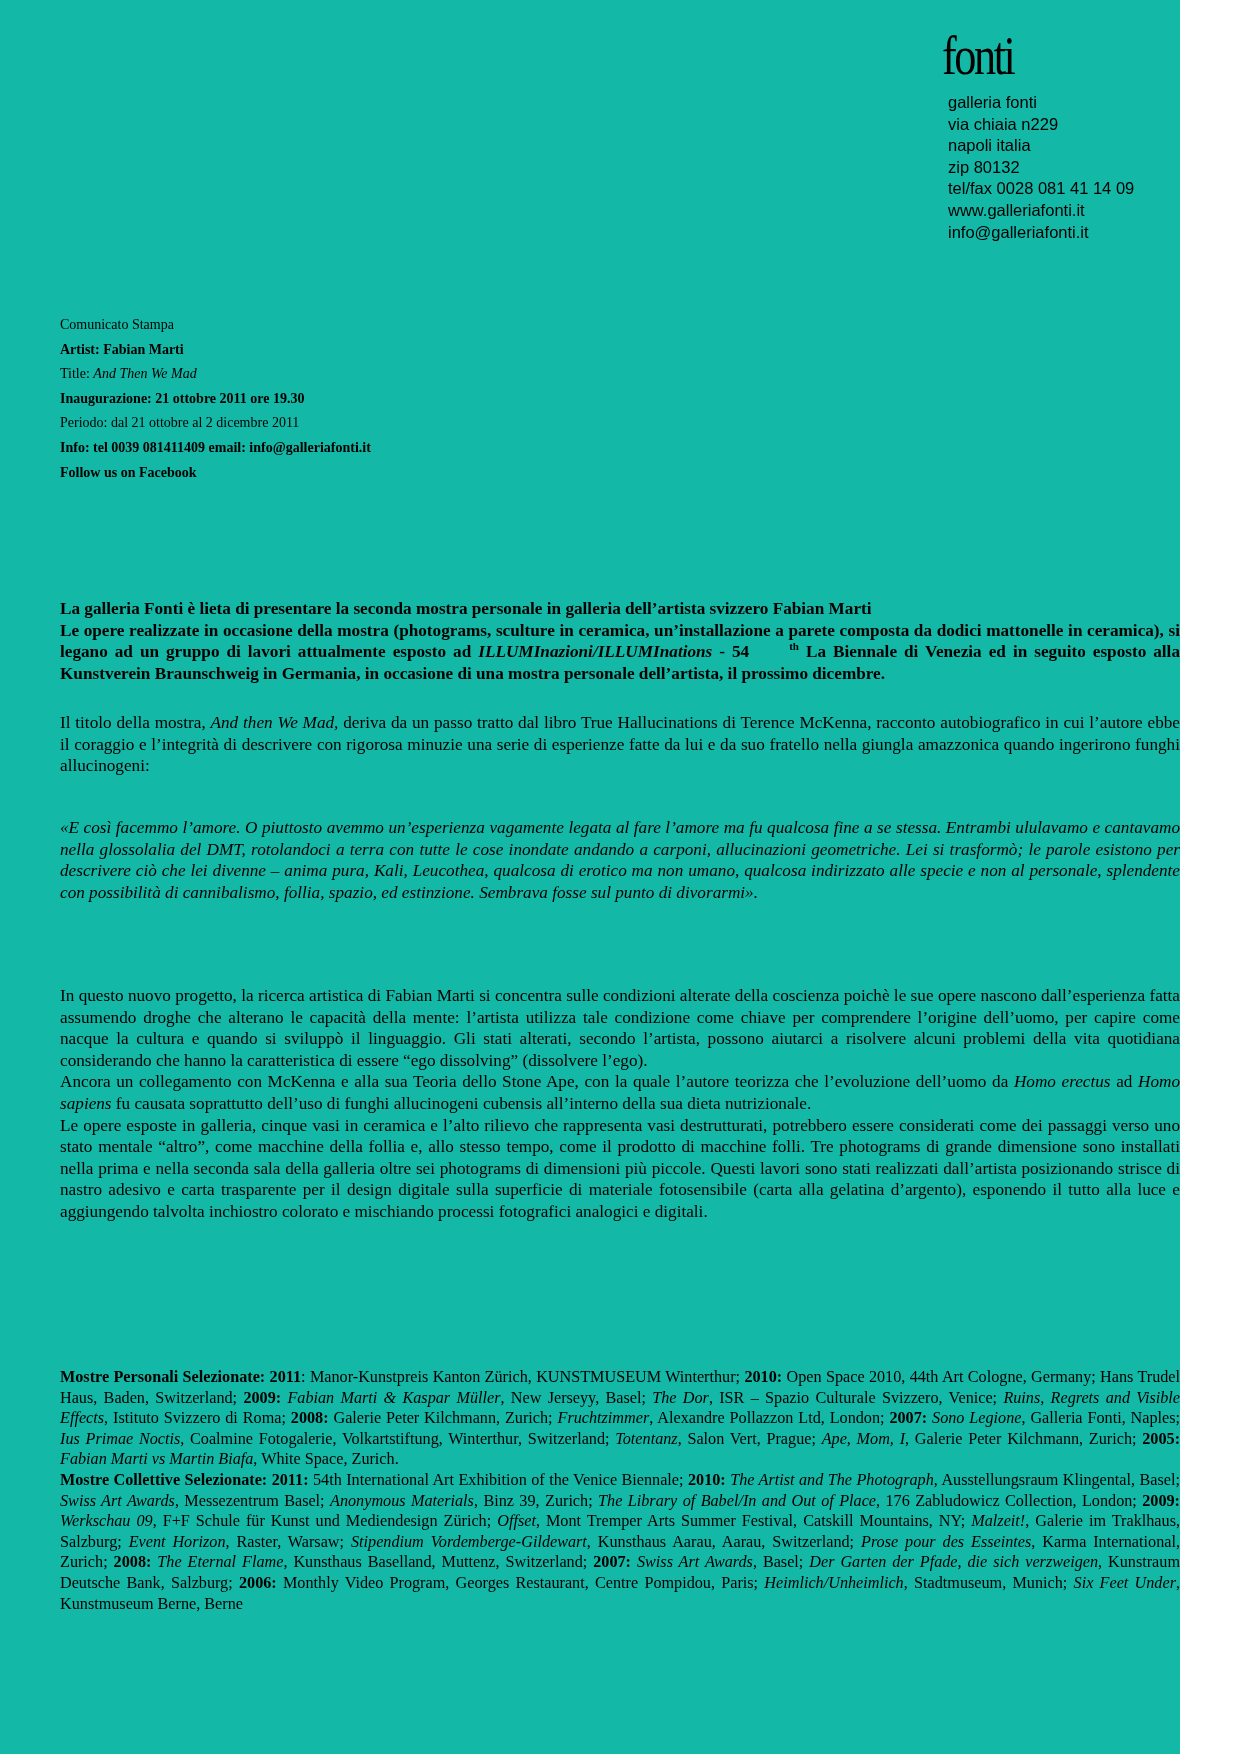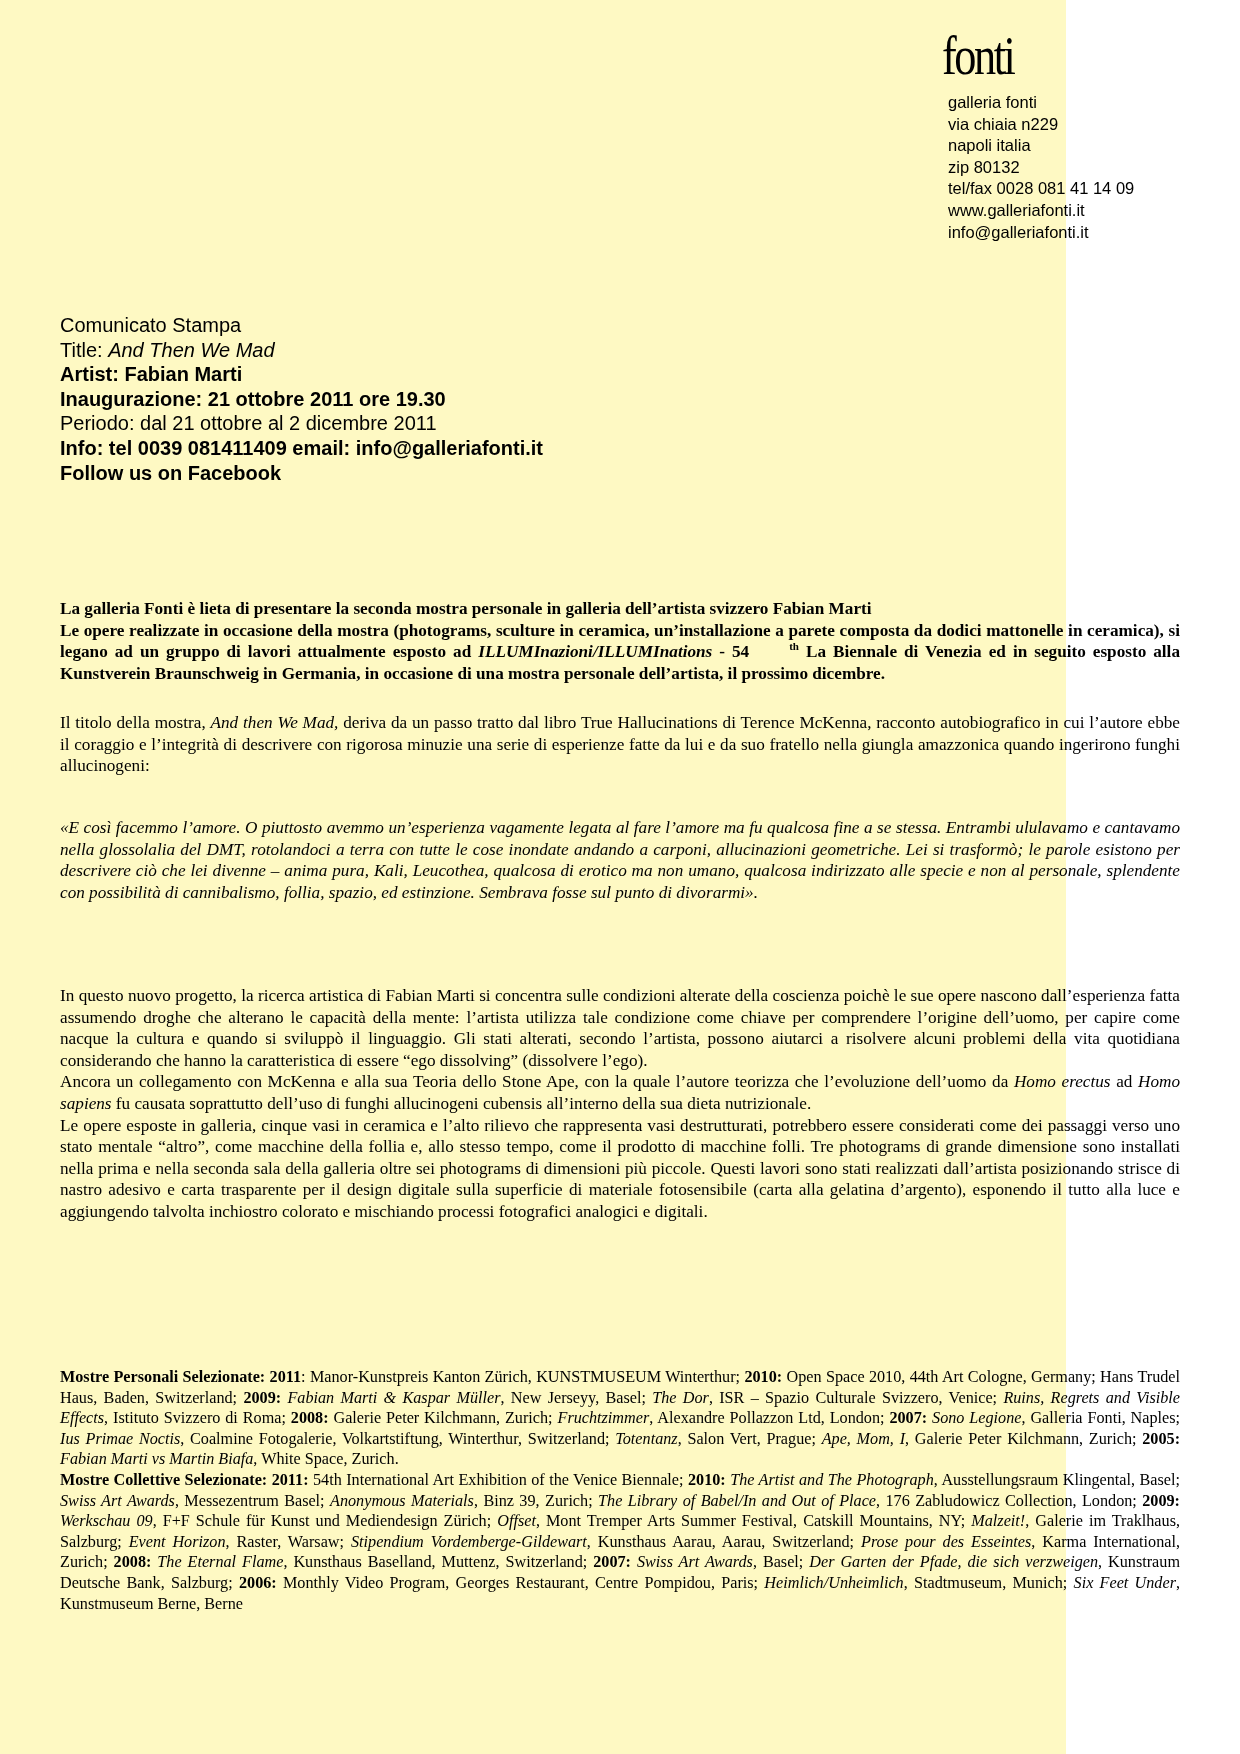--- a/index.html
+++ b/index.html
@@ -1,25 +1,25 @@
 <!DOCTYPE html>
 <html><head>
 <meta charset="utf-8">
 <style>
   html, body { margin: 0; padding: 0; background: #ffffff; }
   body { width: 1240px; height: 1754px; position: relative; overflow: hidden; color: #000; }
-  .page { position: absolute; left: 0; top: 0; width: 1066px; height: 1754px; background: #fef9c3; }
+  .page { position: absolute; left: 0; top: 0; width: 1180px; height: 1754px; background: #14b8a6; }
 
   
   .letterhead { position: absolute; left: 948px; top: 28px; width: 270px; }
   .logo { font-family: "Liberation Serif", serif; font-size: 54px; line-height: 56px; letter-spacing: -3px; font-weight: normal; margin: 0 0 8px -6px; transform: scaleX(0.82); transform-origin: left; }
   .addr-line { font-family: Liberation Sans, sans-serif; font-size: 16.5px; line-height: 21.6px; white-space: nowrap; }
 
   
-  .header { position: absolute; left: 60px; top: 313px; width: 1120px; font-family: Liberation Sans, sans-serif; font-size: 20px; line-height: 24.6px; }
+  .header { position: absolute; left: 60px; top: 313px; width: 1120px; font-family: Liberation Serif, serif; font-size: 14px; line-height: 24.6px; }
   .header .line { white-space: nowrap; }
   .b { font-weight: bold; }
   .i { font-style: italic; }
 
   
   .body-text { position: absolute; left: 60px; width: 1120px; font-family: "Liberation Serif", serif; font-size: 17.2px; line-height: 21.6px; text-align: justify; }
   .intro { top: 598px; font-weight: bold; }
   .p1 { top: 712px; }
   .quote { top: 817px; font-style: italic; }
   .p2 { top: 985px; }
@@ -37,22 +37,22 @@
     <div class="addr-line">via chiaia n229</div>
     <div class="addr-line">napoli italia</div>
     <div class="addr-line">zip 80132</div>
     <div class="addr-line">tel/fax 0028 081 41 14 09</div>
     <div class="addr-line">www.galleriafonti.it</div>
     <div class="addr-line">info@galleriafonti.it</div>
   </div>
 
   <div class="header">
     <div class="line">Comunicato Stampa</div>
+    <div class="line b"><span>Artist: </span><span>Fabian Marti</span></div>
     <div class="line"><span>Title: </span><span class="i">And Then We Mad</span></div>
-    <div class="line b"><span>Artist: </span><span>Fabian Marti</span></div>
     <div class="line b">Inaugurazione: 21 ottobre 2011 ore 19.30</div>
     <div class="line">Periodo: dal 21 ottobre al 2 dicembre 2011</div>
     <div class="line b">Info: tel  0039 081411409  email:  info@galleriafonti.it</div>
     <div class="line b">Follow us on Facebook</div>
   </div>
 
   <div class="body-text intro">
     <div style="text-align:left;">La galleria Fonti è lieta di presentare la seconda mostra personale in galleria dell’artista svizzero Fabian Marti</div>
     <div><span>Le opere realizzate in occasione della mostra (photograms, sculture in ceramica, un’installazione a parete composta da dodici mattonelle in ceramica), si legano ad un gruppo di lavori attualmente esposto ad </span><span class="i">ILLUMInazioni/ILLUMInations</span><span> - 54</span><sup>th</sup><span> La Biennale di Venezia ed in seguito esposto alla Kunstverein Braunschweig in Germania, in occasione di una mostra personale dell’artista, il prossimo dicembre.</span></div>
   </div>

